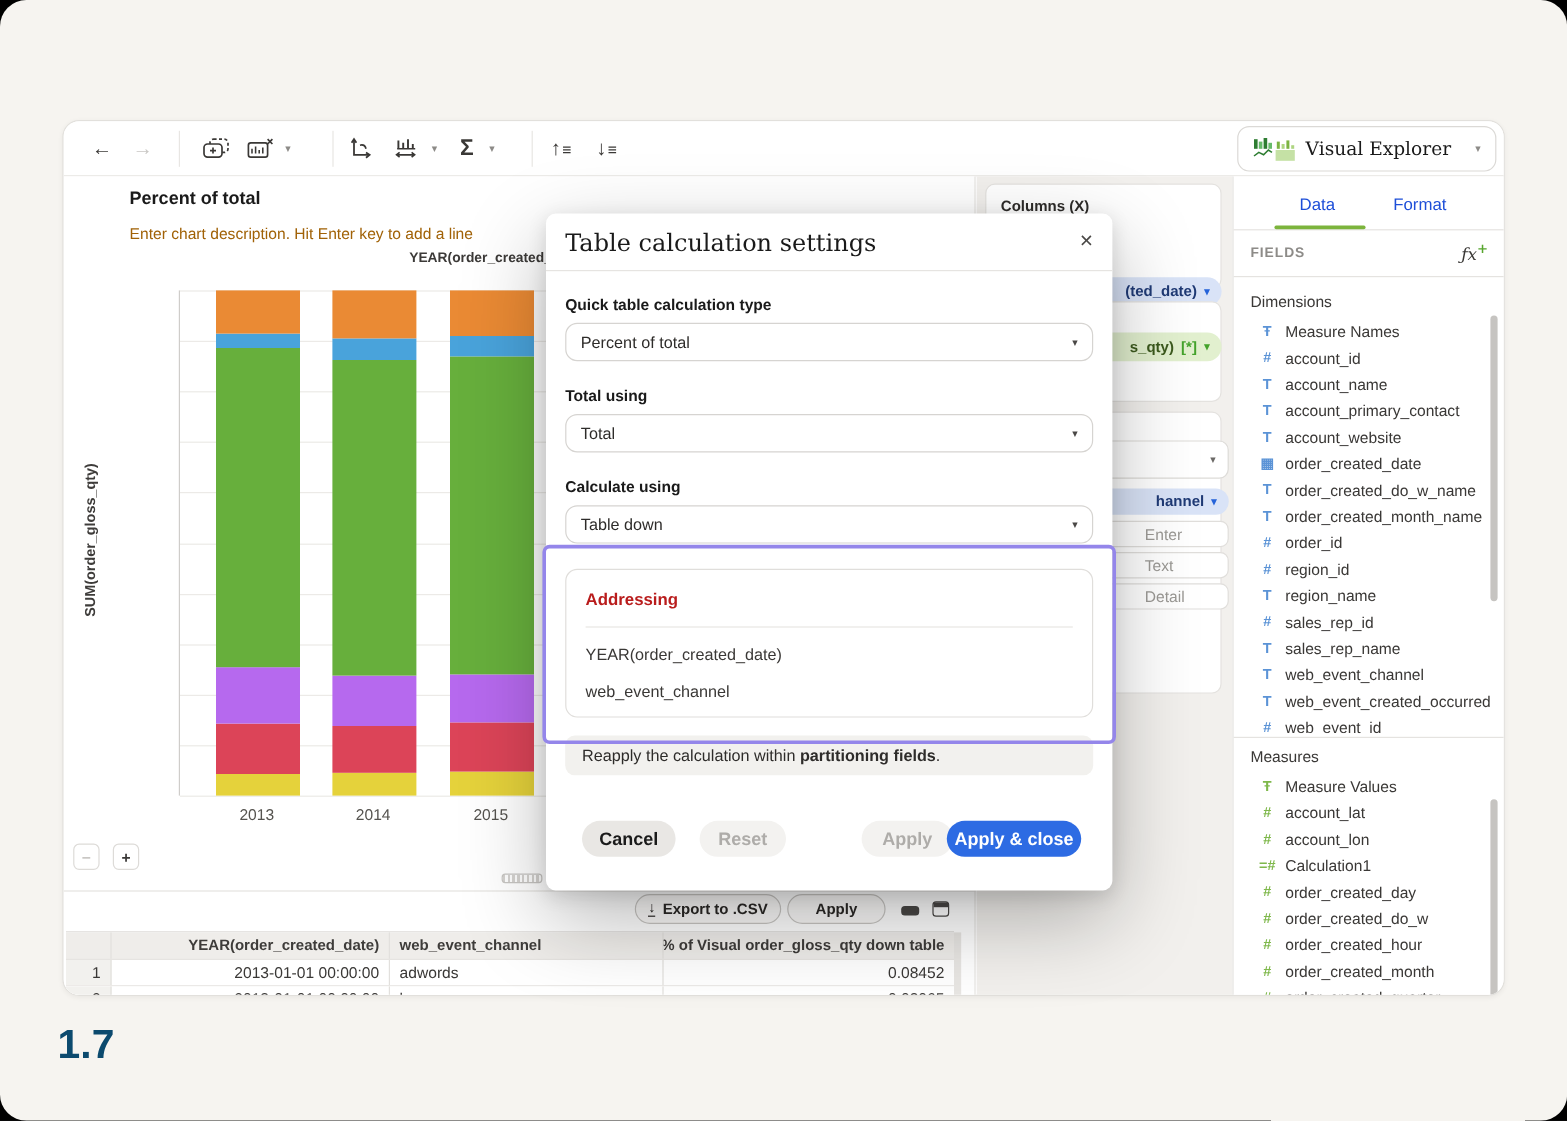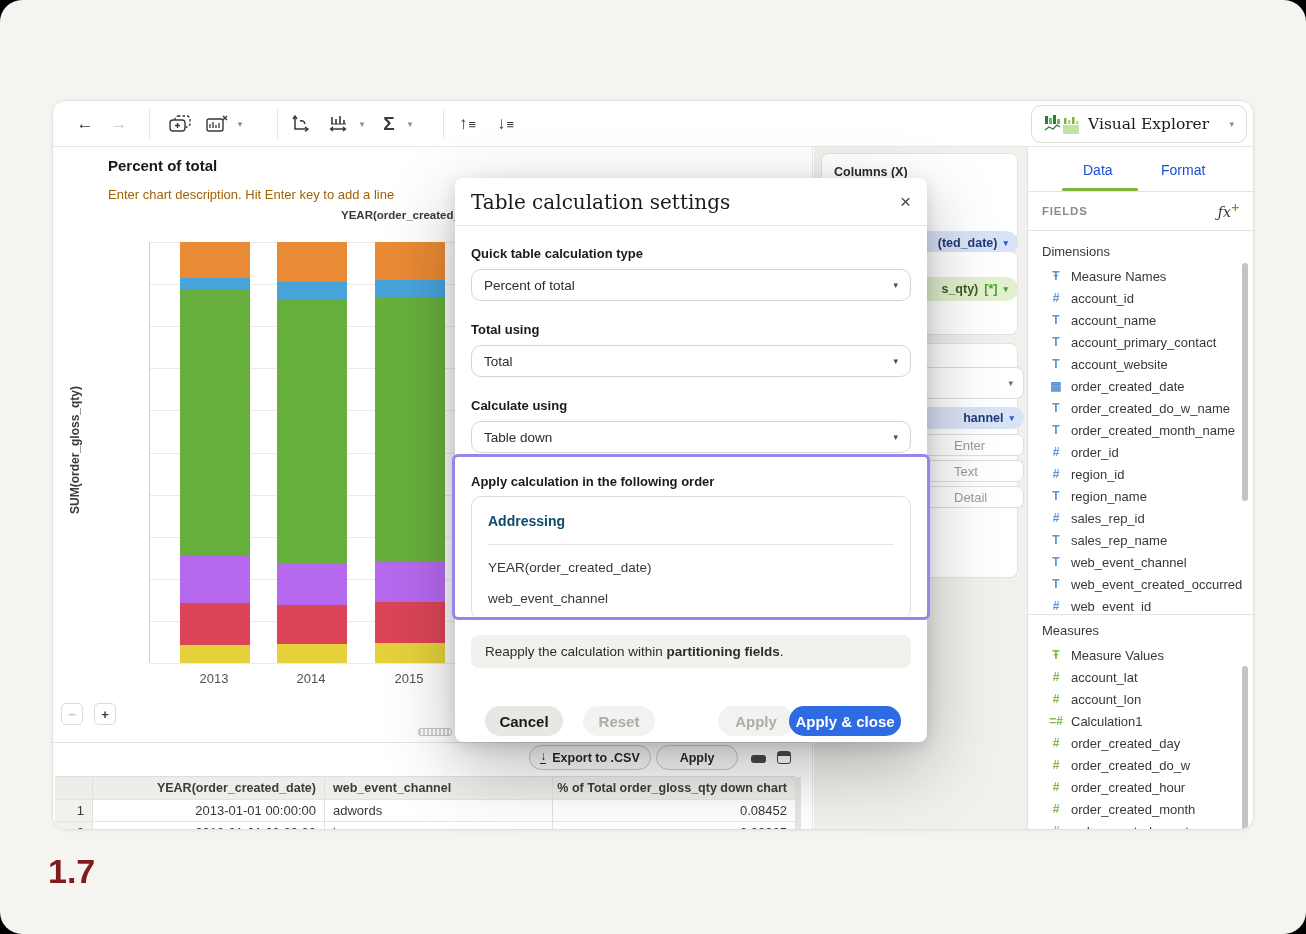--- a/index.html
+++ b/index.html
@@ -102,39 +102,39 @@
   .modal-header { height:48px; border-bottom:1px solid #E6E4E1; display:flex; align-items:center; padding:0 16px; }
   .modal-title { font-family:"DejaVu Serif",serif; font-size:20px; color:#1A1A1A; flex:1; }
   .modal-close { font-size:19px; color:#4A4846; cursor:pointer; line-height:1; }
   .modal-body { padding:20px 16px 0 16px; }
   .m-label { font-size:13px; font-weight:bold; color:#1A1A1A; margin-bottom:8px; }
   .m-select { height:32px; border:1px solid #D6D4D1; border-radius:10px; display:flex; align-items:center;
               padding:0 12px; font-size:13.5px; color:#2E2C2A; margin-bottom:21px; cursor:pointer; }
   .m-select .s-caret { margin-left:auto; font-size:9px; color:#4A4846; }
   .order-label { margin-top:17px; margin-bottom:7px; }
   .order-box { border:1px solid #E0DEDB; border-radius:10px; padding:16px; height:124px; }
-  .ob-row-label { font-size:14px; font-weight:bold; color:#0c4a6e; }
+  .ob-row-label { font-size:14px; font-weight:bold; color:#b91c1c; }
   .ob-divider { height:1px; background:#E8E6E3; margin:15px 0; }
   .ob-part { display:flex; }
   .ob-part .ob-row-label { width:150px; flex:none; }
   .ob-vals { font-size:13.5px; color:#3A3836; }
   .ob-vals div + div { margin-top:16px; }
   .note-box { margin-top:15px; background:#F2F1EE; border-radius:8px; padding:9px 14px; font-size:13.5px; color:#2E2C2A; }
   .modal-footer { position:relative; height:30px; margin-top:38px; }
   .m-btn { position:absolute; top:0; height:30px; border-radius:15px; display:flex; align-items:center; justify-content:center;
            font-size:15px; font-weight:bold; cursor:pointer; }
   .btn-cancel { left:14px; width:78px; background:#E9E7E4; color:#1A1A1A; }
   .btn-reset  { left:112px; width:72px; background:#F3F2F0; color:#AEACA9; }
   .btn-apply  { right:117px; width:76px; background:#F3F2F0; color:#AEACA9; }
   .btn-applyclose { right:10px; width:112px; background:#2D6BE3; color:#fff; }
 
   .order-highlight { position:absolute; left:452px; top:454px; width:478px; height:166px; border:3px solid #9486EA;
                      border-radius:6px; z-index:60; pointer-events:none; }
 
-  .caption { position:absolute; left:48px; top:852px; font-size:34px; font-weight:bold; color:#7f1d1d; }
+  .caption { position:absolute; left:48px; top:852px; font-size:34px; font-weight:bold; color:#0c4a6e; }
 </style>
 </head>
 <body>
 
 <div class="page">
 
   <div class="window">
 
     <div class="toolbar">
       <div class="tb-ic" style="left:20px;width:24px;">←</div>
@@ -260,21 +260,21 @@
         <span>Apply</span>
       </div>
       <div class="win-min"></div>
       <div class="win-max"></div>
 
       <div class="rtable">
         <div class="rt-row rt-head">
           <div class="rt-c rt-num"></div>
           <div class="rt-c rt-date">YEAR(order_created_date)</div>
           <div class="rt-c rt-chan">web_event_channel</div>
-          <div class="rt-c rt-pct">% of Total order_gloss_qty down chart</div>
+          <div class="rt-c rt-pct">% of Visual order_gloss_qty down table</div>
         </div>
         <div class="rt-body">
 
             <div class="rt-row">
               <div class="rt-c rt-num">1</div>
               <div class="rt-c rt-date">2013-01-01 00:00:00</div>
               <div class="rt-c rt-chan">adwords</div>
               <div class="rt-c rt-pct">0.08452</div>
             </div>
 
@@ -492,21 +492,20 @@
       <div class="m-select">
         <span>Total</span>
         <span class="s-caret">▾</span>
       </div>
       <div class="m-label">Calculate using</div>
       <div class="m-select">
         <span>Table down</span>
         <span class="s-caret">▾</span>
       </div>
 
-      <div class="m-label order-label">Apply calculation in the following order</div>
       <div class="order-box">
         <div class="ob-row-label">Addressing</div>
         <div class="ob-divider"></div>
         <div class="ob-part">
           <div class="ob-vals">
             <div>YEAR(order_created_date)</div>
             <div>web_event_channel</div>
           </div>
         </div>
       </div>

